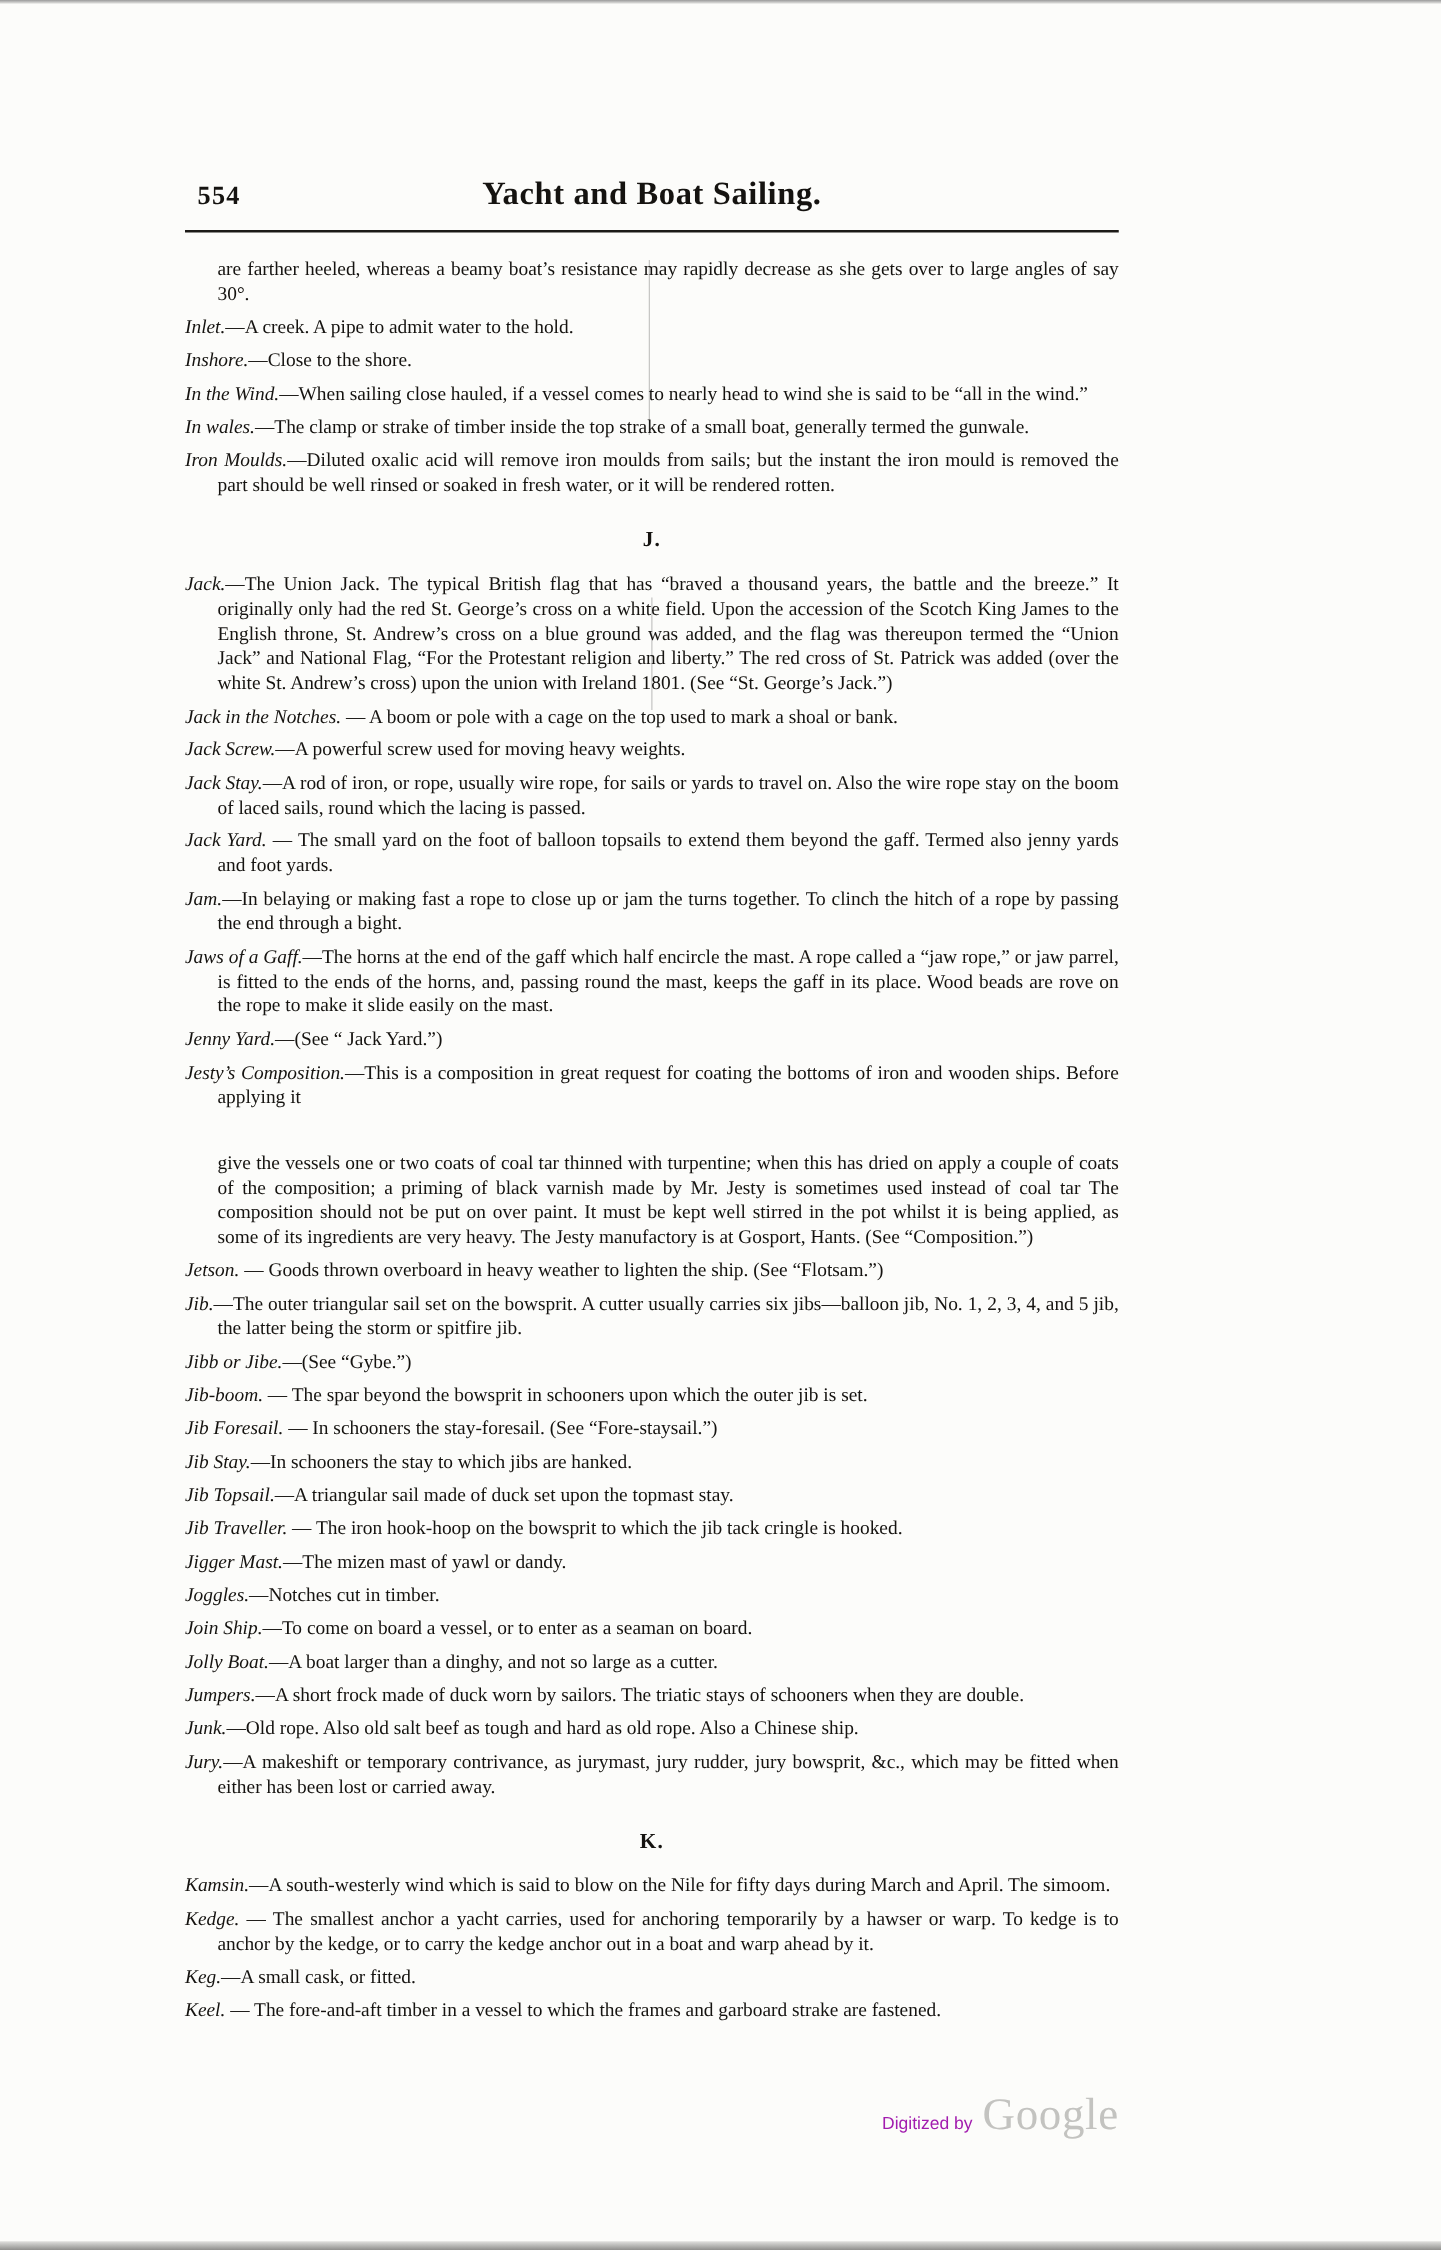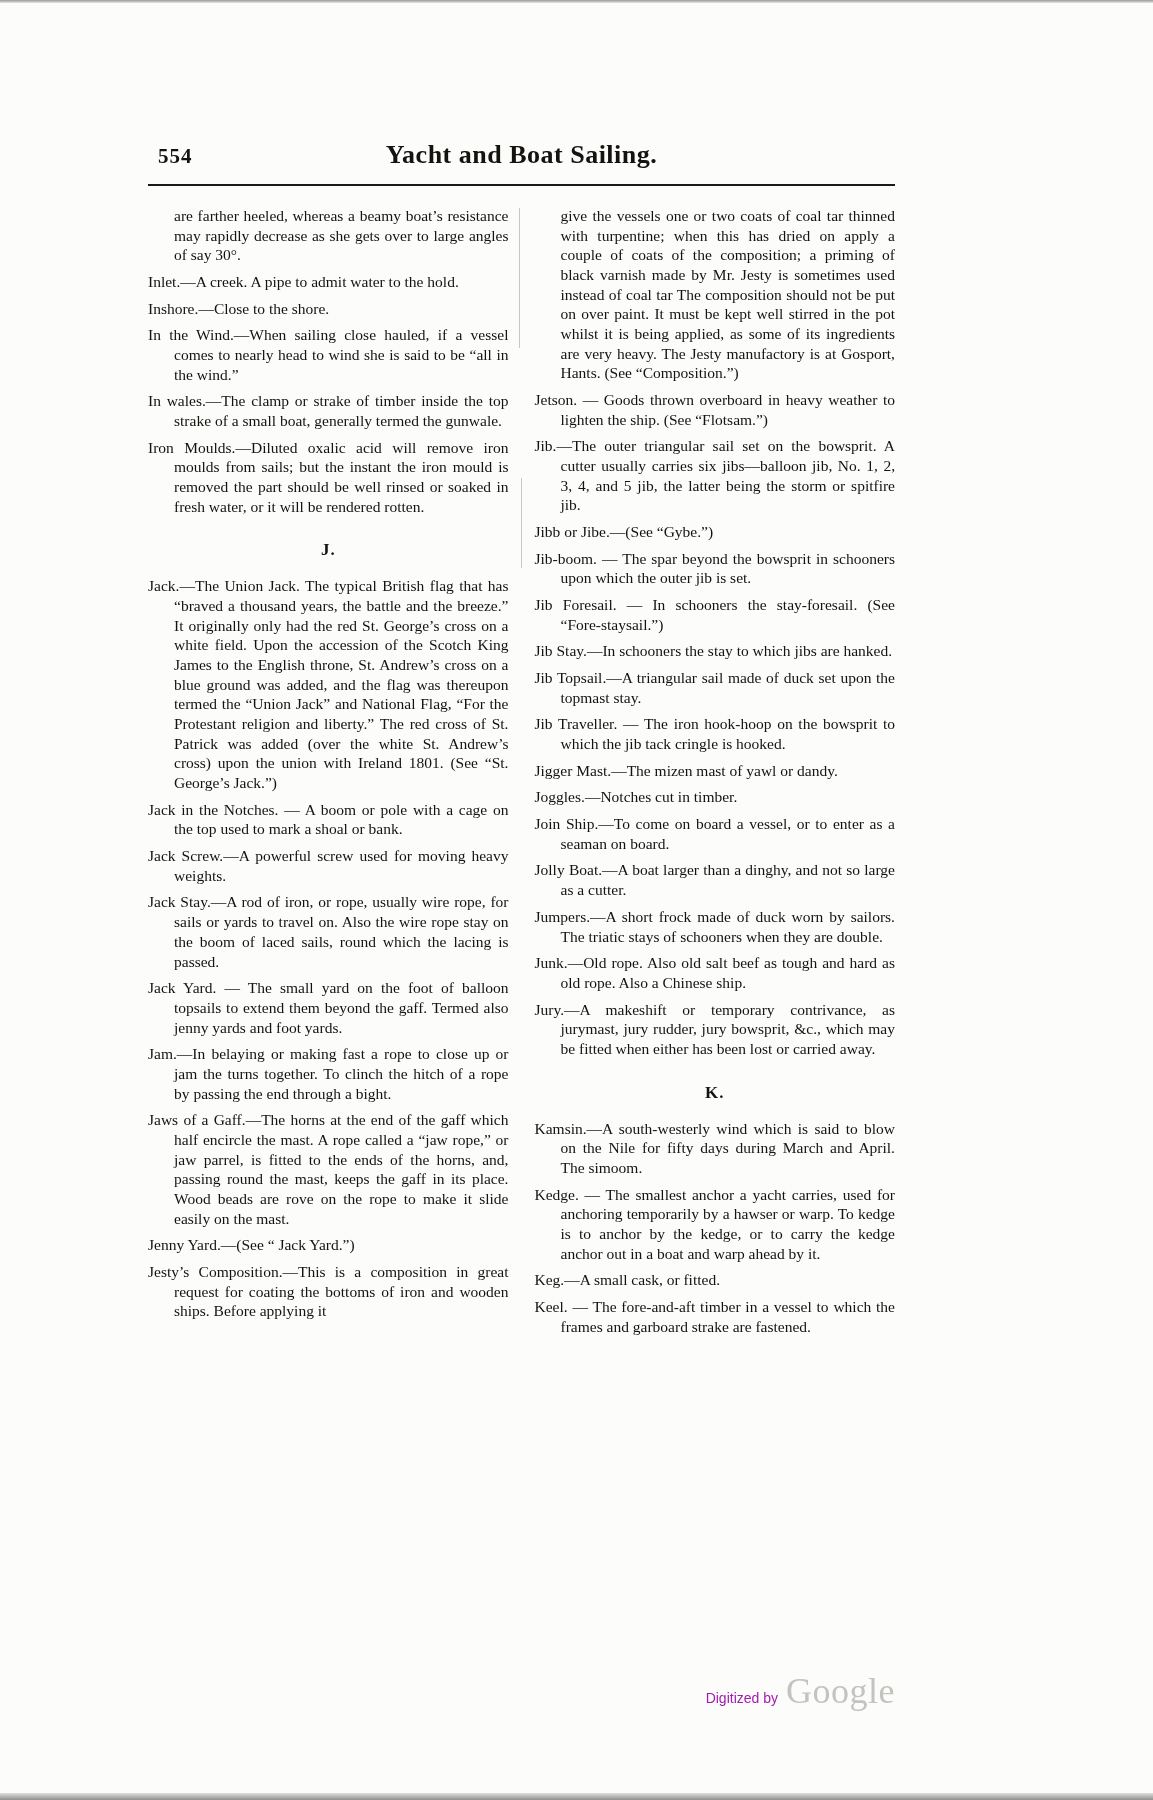--- a/index.html
+++ b/index.html
@@ -40,31 +40,32 @@
   }
   .header-rule {
     border: none;
     border-top: 2px solid #1c1a17;
     margin: 8px 0 0 0;
   }
   .text-columns {
     display: flex;
     gap: 26px;
     margin-top: 20px;
+    flex-direction: column;
   }
   .text-column { flex: 1; min-width: 0; }
   .entry, .continuation {
     font-size: 15.5px;
     line-height: 1.27;
     text-align: justify;
     margin: 0 0 7px 0;
   }
   .entry { padding-left: 26px; text-indent: -26px; }
   .continuation { padding-left: 26px; }
-  .term { }
+  .term { font-style: italic; }
   .section-heading {
     text-align: center;
     font-weight: bold;
     font-size: 17px;
     letter-spacing: 1px;
     margin: 24px 0 16px 0;
   }
   .divider-mark {
     position: absolute;
     width: 1px;

